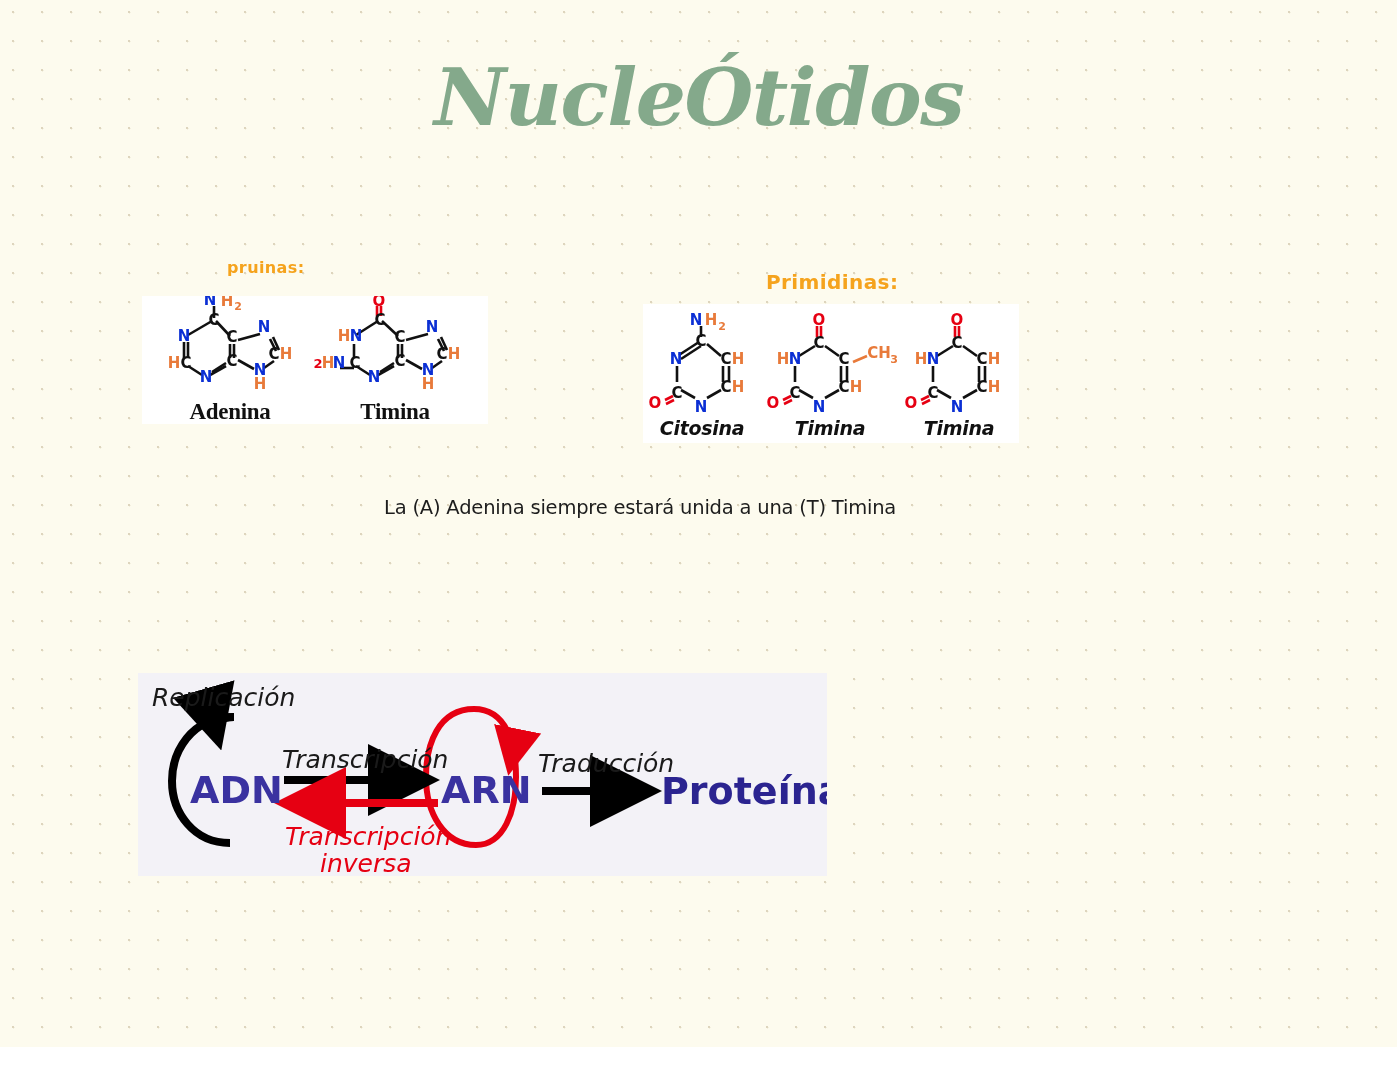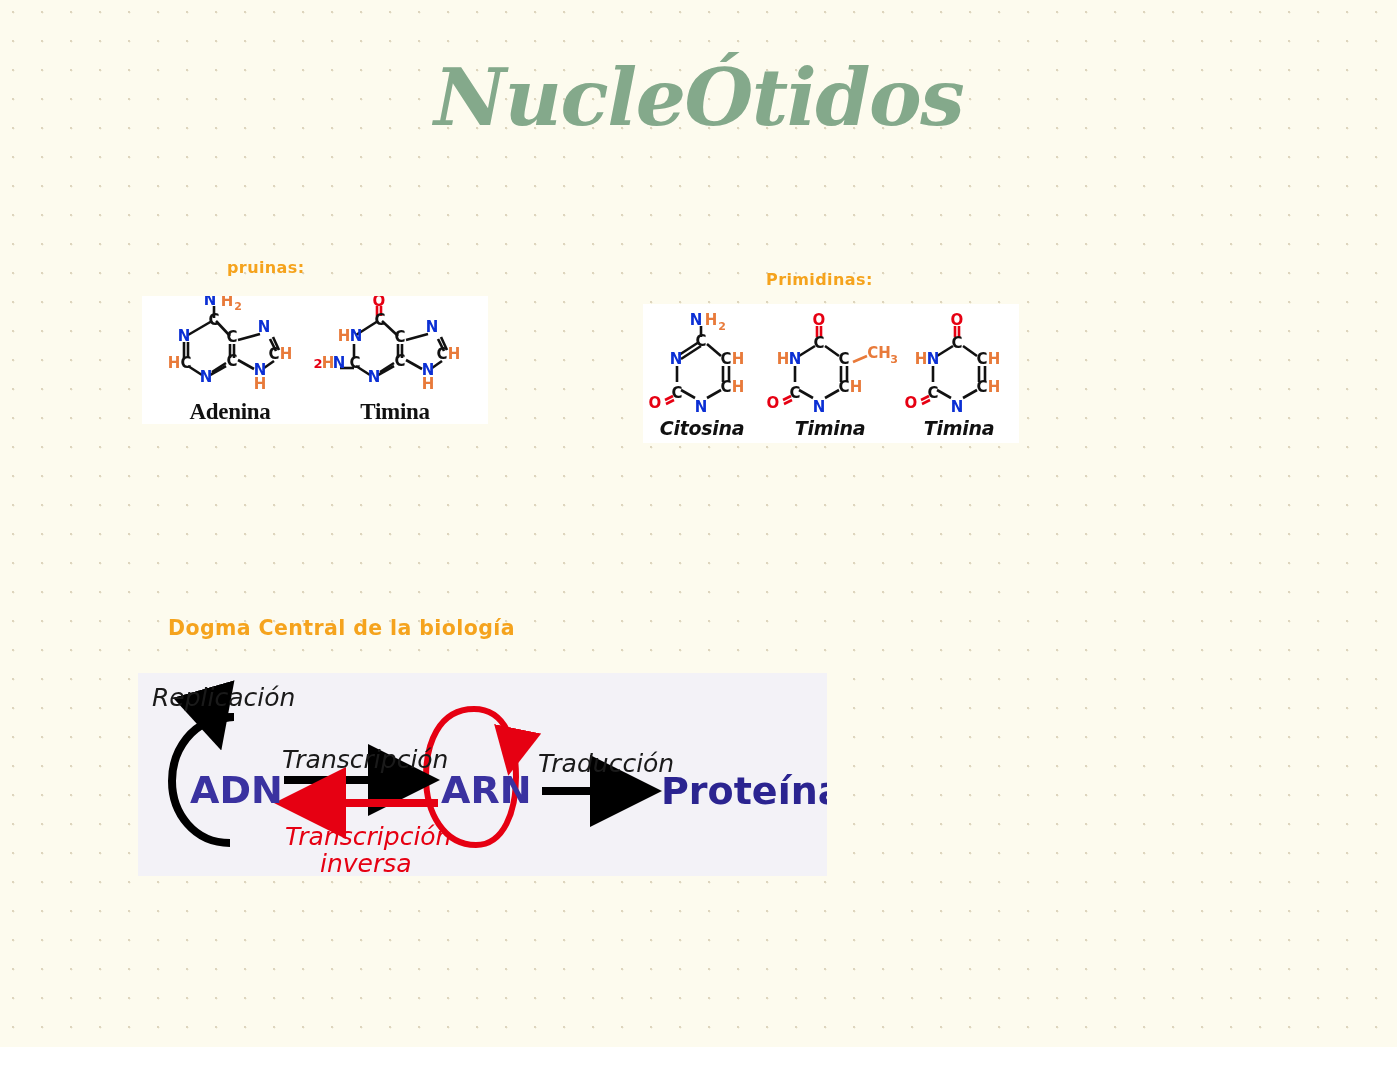--- a/index.html
+++ b/index.html
@@ -66,21 +66,21 @@
   
   .orange-head {
     position: absolute;
     font-family: "DejaVu Sans", sans-serif;
     font-weight: 700;
     color: #f5a31d;
     letter-spacing: 0.4px;
     white-space: nowrap;
   }
   #purinas-head { left: 227px; top: 258px; font-size: 16px; }
-  #pirimidinas-head { left: 766px; top: 270px; font-size: 16px; }
+  #pirimidinas-head { left: 766px; top: 270px; font-size: 20px; }
   #dogma-head { left: 168px; top: 616px; font-size: 20.5px; }
 
   
   .mol-panel {
     position: absolute;
     background: #ffffff;
   }
   #purines-panel { left: 142px; top: 296px; width: 346px; height: 128px; }
   #pyrimidines-panel { left: 643px; top: 304px; width: 376px; height: 139px; }
 
@@ -340,23 +340,23 @@
             <text x="58" y="108" fill="#0b2fd4">N</text>
           </g>
         </svg>
         <div class="mol-name">Timina</div>
       </div>
 
     </div>
   </div>
 
   <div id="pairing">
+    <div>La (A) Adenina siempre estará unida a una (T) Timina</div>
   </div>
 
-  <div class="orange-head" id="dogma-head">Dogma Central de la biología</div>
 
   <div id="dogma-panel">
     <svg id="dogma-svg" width="689" height="203" viewBox="0 0 689 203">
       <defs>
         <marker id="arrow-black" markerWidth="9" markerHeight="9" refX="7.5" refY="4.5" orient="auto">
           <path d="M0,0 L9,4.5 L0,9 z" fill="#000"></path>
         </marker>
         <marker id="arrow-red" markerWidth="9" markerHeight="9" refX="7.5" refY="4.5" orient="auto">
           <path d="M0,0 L9,4.5 L0,9 z" fill="#e60012"></path>
         </marker>

